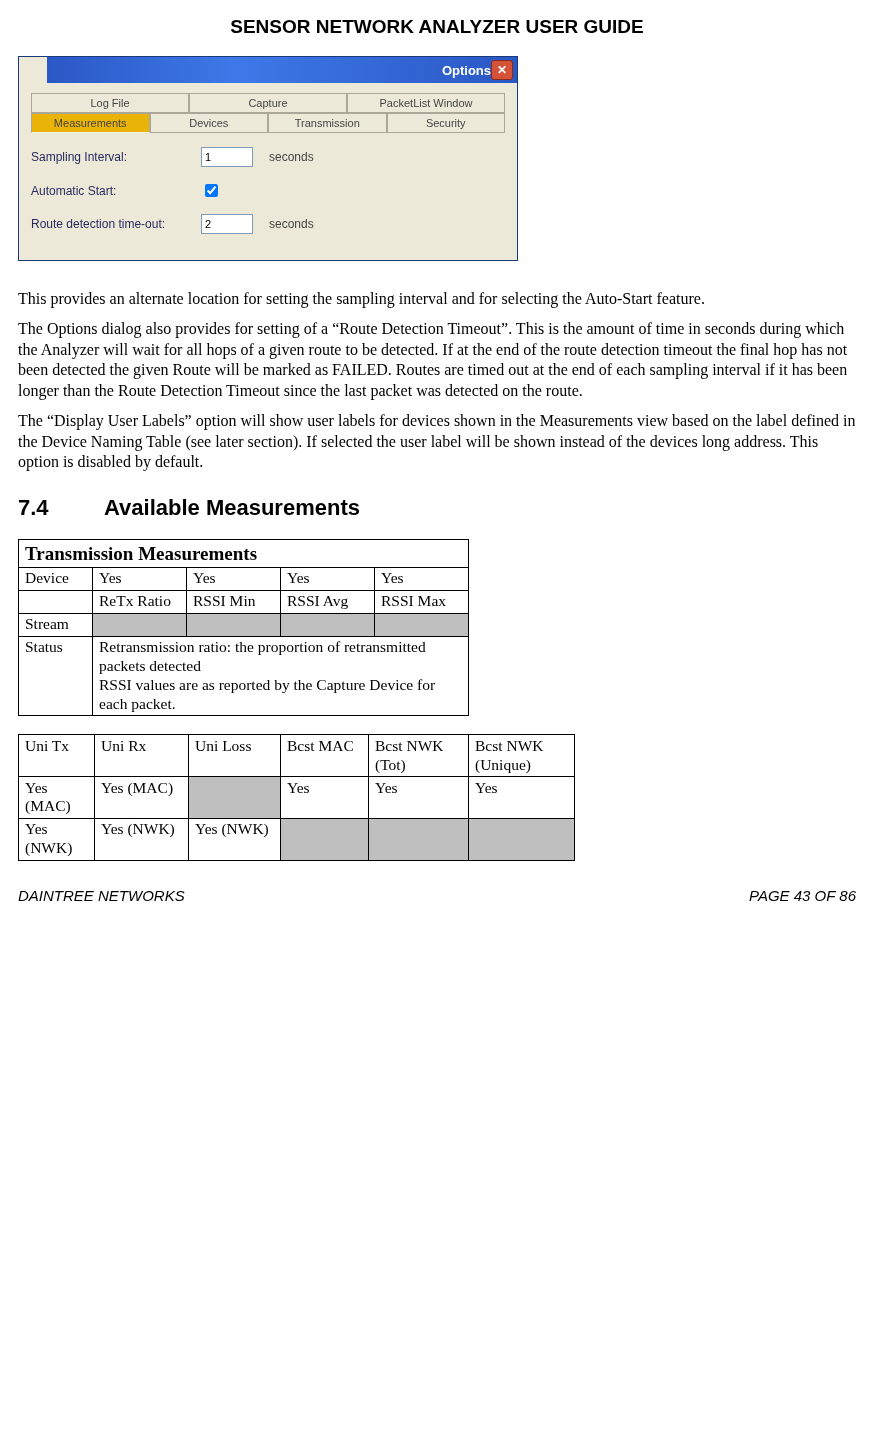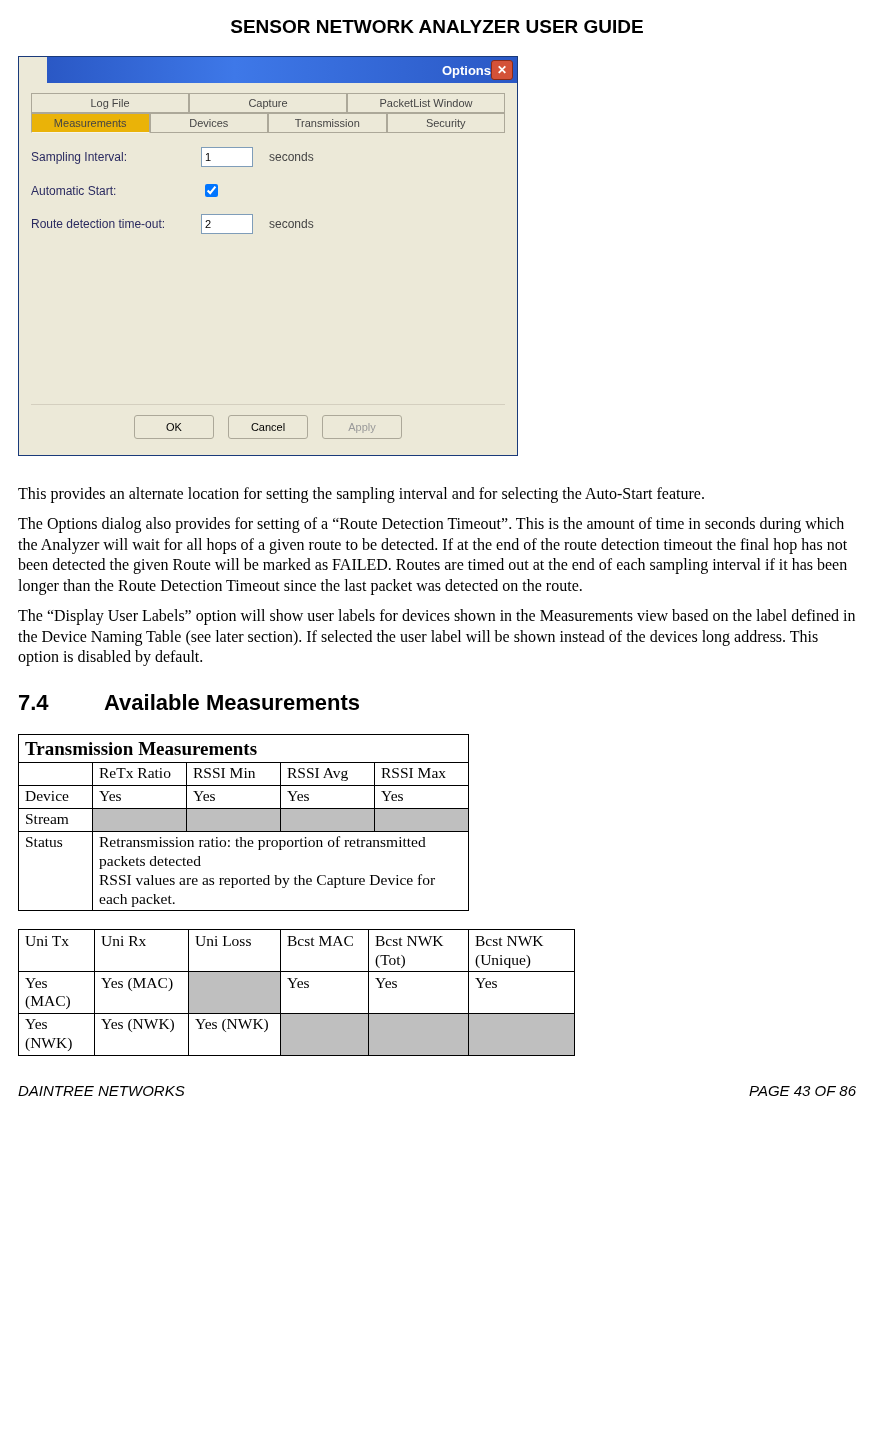--- a/index.html
+++ b/index.html
@@ -199,25 +199,20 @@
     <div class="form-row">
       <span class="form-label">Automatic Start:</span>
       <input type="checkbox" class="chk" checked="" style="">
     </div>
     <div class="form-row">
       <span class="form-label">Route detection time-out:</span>
       <input class="num-input" value="2" style="">
       <span class="unit">seconds</span>
     </div>
 
-    <div class="dialog-buttons">
-      <button class="win-btn">OK</button>
-      <button class="win-btn">Cancel</button>
-      <button class="win-btn disabled">Apply</button>
-    </div>
   </div>
 </div>
 
 <p class="body">This provides an alternate location for setting the sampling interval and for selecting the Auto-Start feature.</p>
 <p class="body">The Options dialog also provides for setting of a “Route Detection Timeout”. This is the amount of time in seconds during which the Analyzer will wait for all hops of a given route to be detected. If at the end of the route detection timeout the final hop has not been detected the given Route will be marked as FAILED. Routes are timed out at the end of each sampling interval if it has been longer than the Route Detection Timeout since the last packet was detected on the route.</p>
 <p class="body">The “Display User Labels” option will show user labels for devices shown in the Measurements view based on the label defined in the Device Naming Table (see later section). If selected the user label will be shown instead of the devices long address. This option is disabled by default.</p>
 
 <h2 class="sec">
   <span class="secnum">7.4</span><span>Available Measurements</span>
 </h2>
@@ -228,32 +223,32 @@
       <col style="width:94px">
       <col style="width:94px">
       <col style="width:94px">
       <col style="width:94px">
     </colgroup>
   <tbody>
       <tr>
         <th class="title" colspan="5">Transmission Measurements</th>
       </tr>
   <tr>
+    <td>Device</td>
+    <td>Yes</td>
+    <td>Yes</td>
+    <td>Yes</td>
+    <td>Yes</td>
+  </tr>
+  <tr>
     <td></td>
     <td>ReTx Ratio</td>
     <td>RSSI Min</td>
     <td>RSSI Avg</td>
     <td>RSSI Max</td>
-  </tr>
-  <tr>
-    <td>Device</td>
-    <td>Yes</td>
-    <td>Yes</td>
-    <td>Yes</td>
-    <td>Yes</td>
   </tr>
   <tr>
     <td>Stream</td>
     <td class="grey"></td>
     <td class="grey"></td>
     <td class="grey"></td>
     <td class="grey"></td>
   </tr>
   <tr>
     <td>Status</td>

